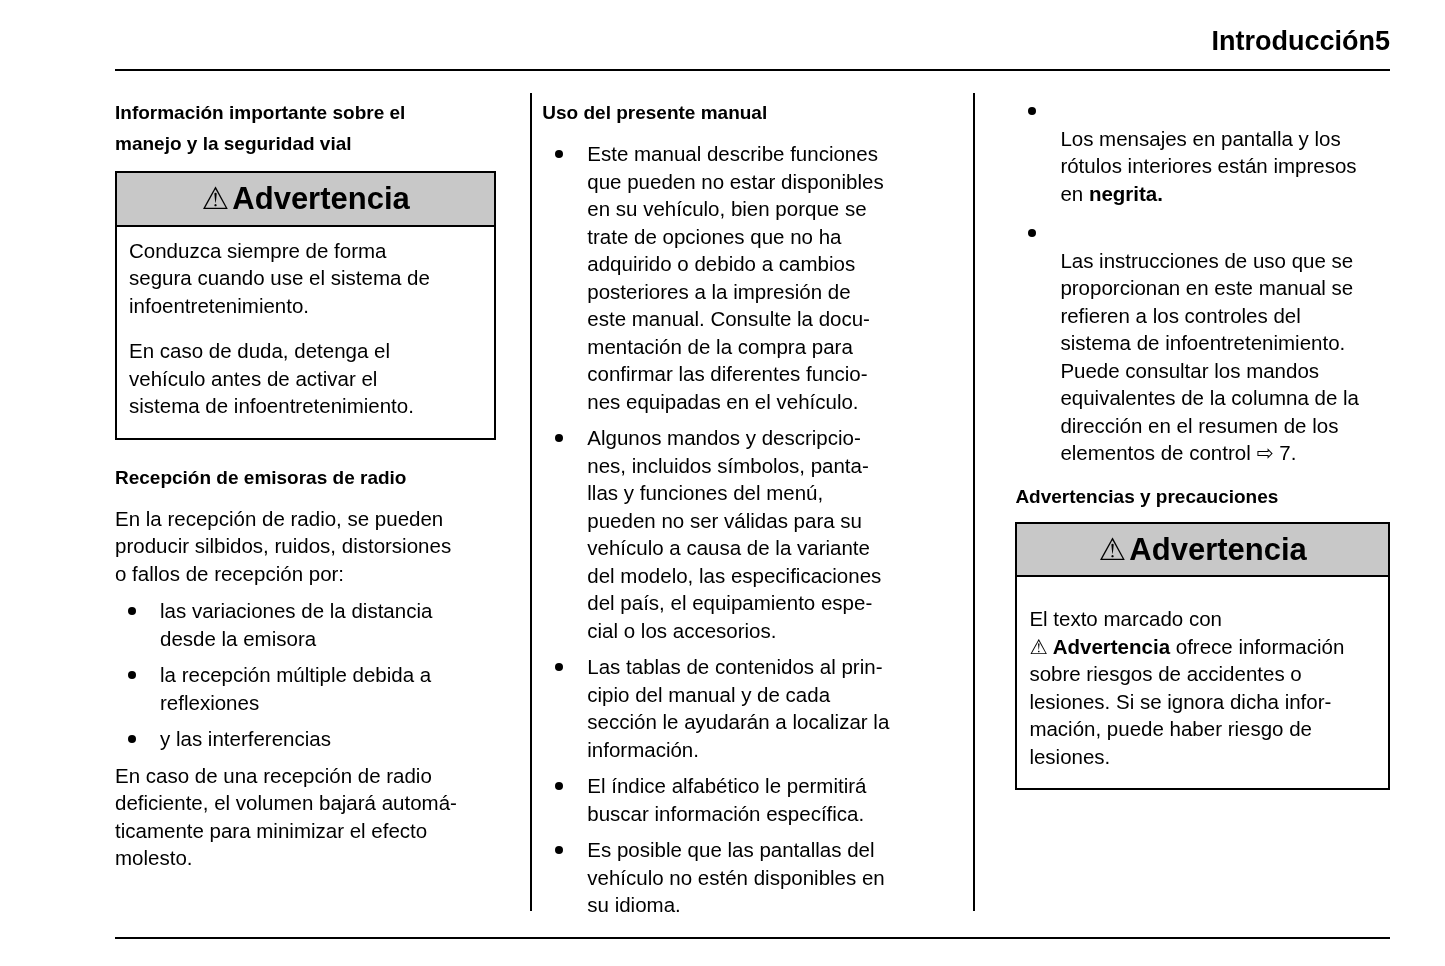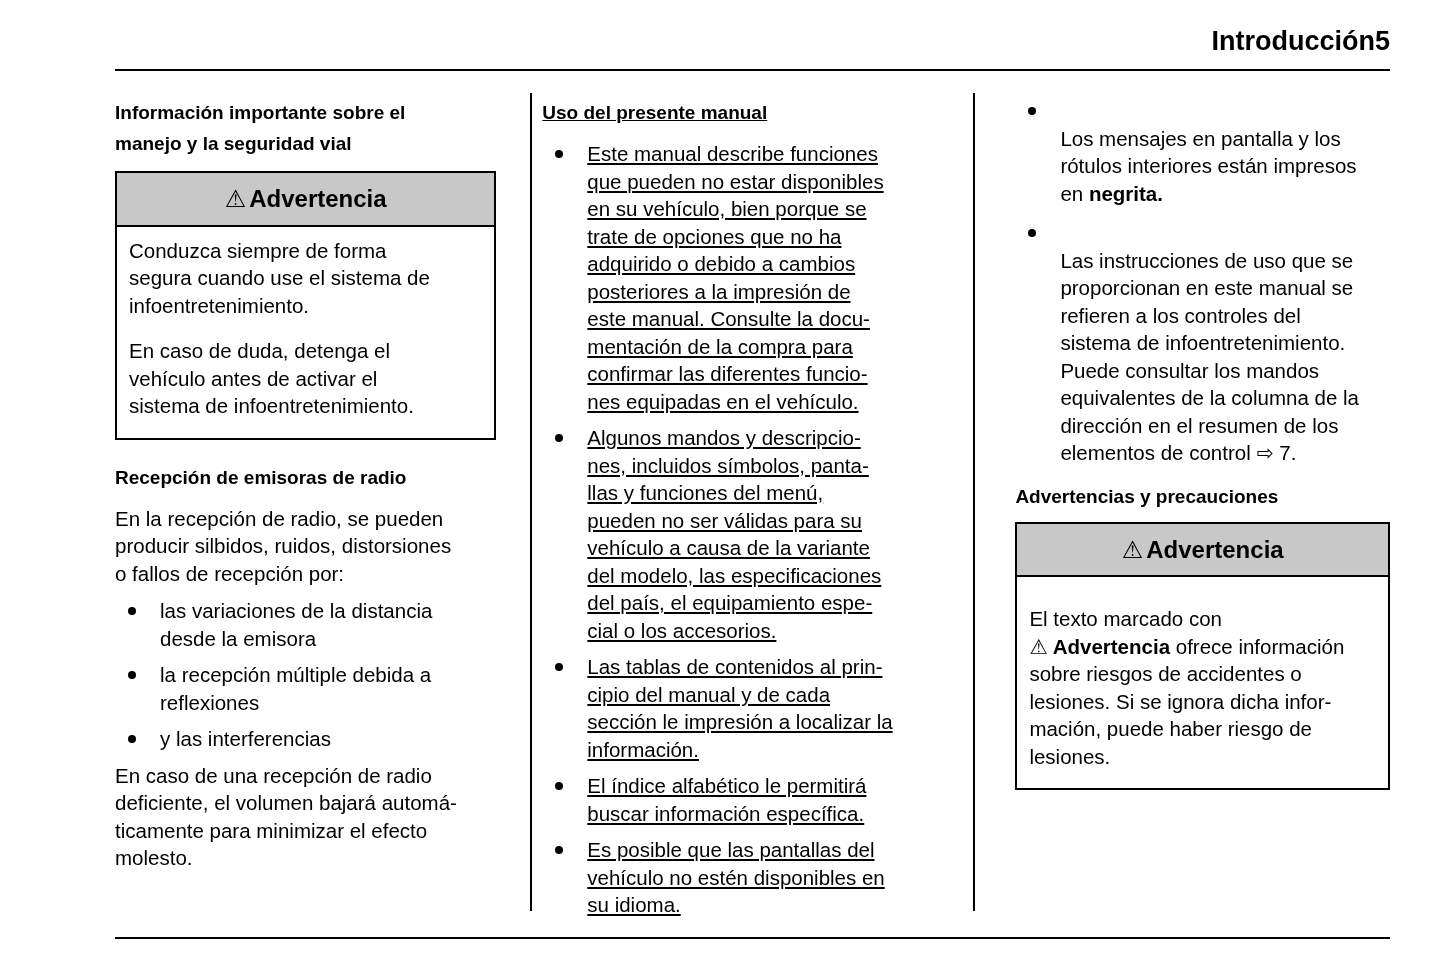--- a/index.html
+++ b/index.html
@@ -13,35 +13,35 @@
     display:flex; justify-content:flex-end; align-items:baseline; 
     padding:26px 0 12px; border-bottom:2px solid #000;
     font-size:27px; font-weight:bold; line-height:1.15;
   }
   .content { position:relative; display:flex; height:866px; }
   .divider { position:absolute; top:22px; bottom:26px; width:2px; background:#000; }
   .divider-1 { left:415px; }
   .divider-2 { left:858px; }
   .col { box-sizing:border-box; padding-top:26px; font-size:20.5px; line-height:27.5px; }
   .col1 { width:415px; padding-right:16px; }
-  .col2 { width:498px; padding-left:30px; padding-right:18px;text-decoration:underline; }
+  .col2 { width:498px; padding-left:30px; padding-right:18px; }
   .col3 { width:417px; padding-left:25px; }
   h2 { font-size:19px; font-weight:bold; line-height:31px; margin:0 0 12px; }
   h2.sub { margin:14px 0 10px; }
   p { margin:0 0 10px; white-space:pre-line; }
   .bullet { position:relative; padding-left:45px; margin:0 0 9px; white-space:pre-line; }
   .bullet::before {
     content:""; position:absolute; left:13px; top:10px;
     width:8px; height:8px; border-radius:50%; background:#000;
   }
   .col3 .bullet { margin-bottom:12px; }
   .warnbox { border:2px solid #000; margin:2px 0 22px; }
   .warnbox-title {
     background:#c8c8c8; border-bottom:2px solid #000; text-align:center;
-    font-weight:bold; font-size:24px; padding:12px 4px;
+    font-weight:bold; font-size:31px; padding:12px 4px;
   }
   .warn-icon { margin-right:3px; font-weight:bold; }
   .warnbox-body { padding:10px 12px 14px; }
   .warnbox-body p { margin:0 0 8px; }
   .warnbox-body p:last-child { margin-bottom:4px;margin-top:18px; }
   .bottom-rule { border-top:2px solid #000; height:0; }
   b { font-weight:bold; }
 </style>
 </head>
 <body>
@@ -108,21 +108,21 @@
       <div class="bullet"><span>Algunos mandos y descripcio-
 nes, incluidos símbolos, panta-
 llas y funciones del menú,
 pueden no ser válidas para su
 vehículo a causa de la variante
 del modelo, las especificaciones
 del país, el equipamiento espe-
 cial o los accesorios.</span></div>
       <div class="bullet"><span>Las tablas de contenidos al prin-
 cipio del manual y de cada
-sección le impresión a localizar la
+sección le ayudarán a localizar la
 información.</span></div>
       <div class="bullet"><span>El índice alfabético le permitirá
 buscar información específica.</span></div>
       <div class="bullet"><span>Es posible que las pantallas del
 vehículo no estén disponibles en
 su idioma.</span></div>
     </section>
 
     <section class="col col3">
       <div class="bullet">

